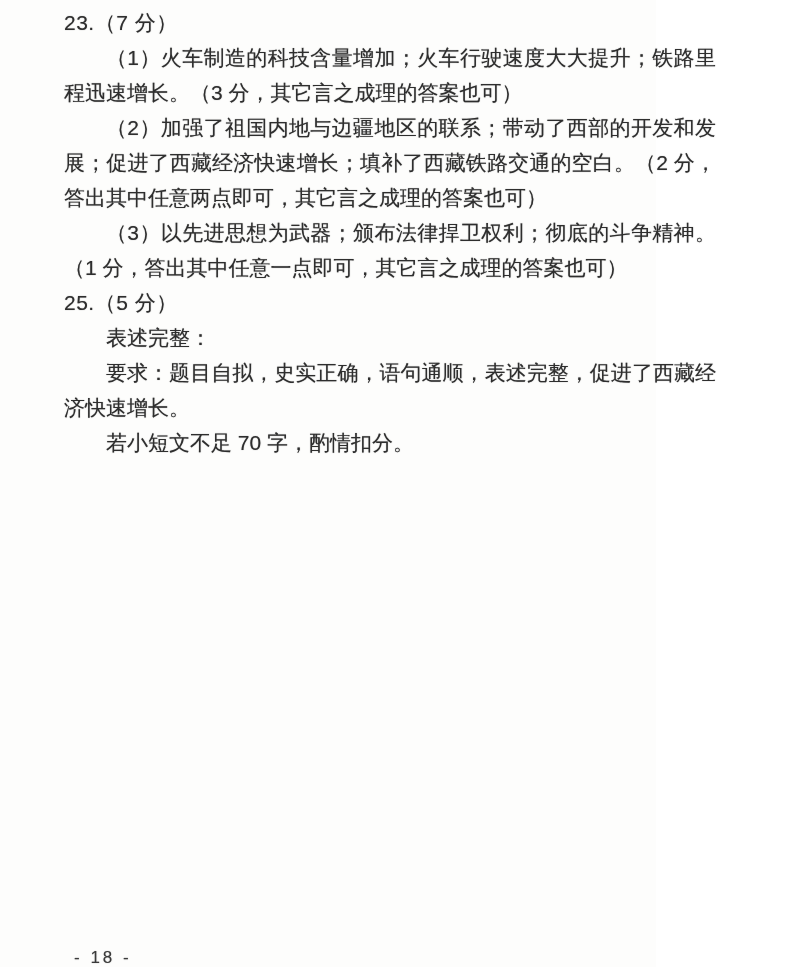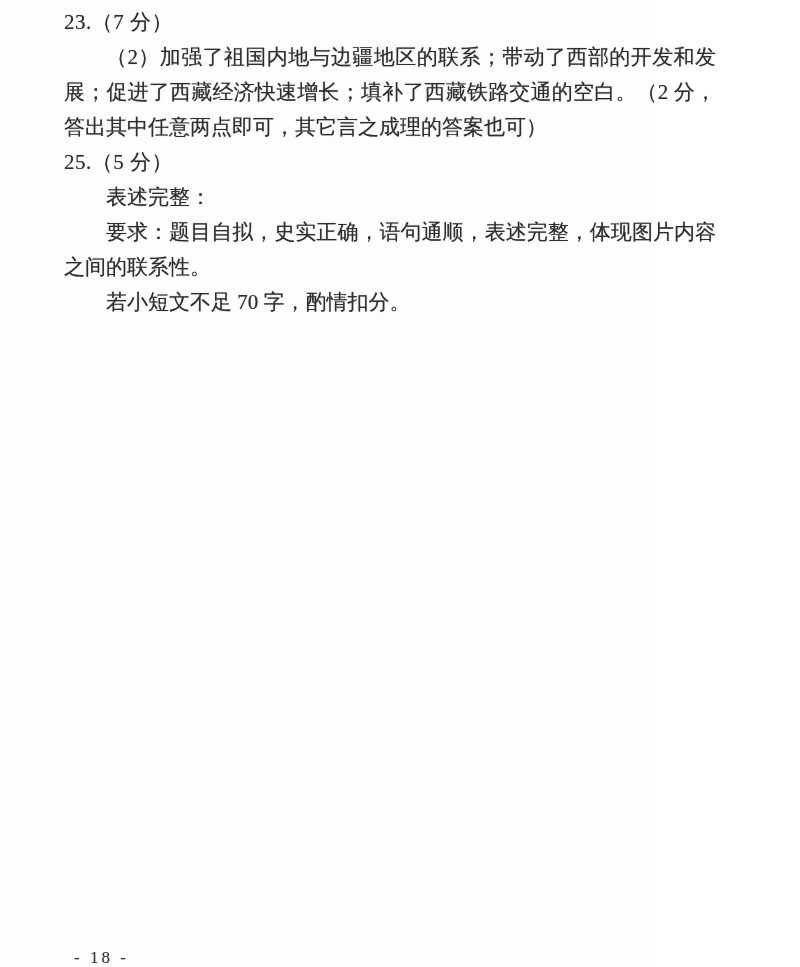--- a/index.html
+++ b/index.html
@@ -10,21 +10,21 @@
     width: 800px;
     height: 967px;
     overflow: hidden;
     background: #ffffff;
   }
   .page {
     position: relative;
     width: 656px;
     height: 967px;
     background: #fdfdfc;
-    font-family: Liberation Serif, serif;
+    font-family: Liberation Sans, sans-serif;
     color: #2e2e2e;
   }
   .doc-body {
     position: absolute;
     left: 64px;
     top: 5px;
     width: 652px;
     font-size: 21px;
     line-height: 35px;
     text-align: justify;
@@ -53,25 +53,27 @@
     text-shadow: 0 0 1px rgba(58,58,58,0.5);
   }
 </style>
 </head>
 <body>
 
 <div class="page">
   <div class="doc-body">
       <section class="section">
         <div class="section-heading">23.（7 分）</div>
+        <p class="para">（1）火车制造的科技含量增加；火车行驶速度大大提升；铁路里程迅速增长。（3 分，其它言之成理的答案也可）</p>
         <p class="para">（2）加强了祖国内地与边疆地区的联系；带动了西部的开发和发展；促进了西藏经济快速增长；填补了西藏铁路交通的空白。（2 分，答出其中任意两点即可，其它言之成理的答案也可）</p>
       </section>
       <section class="section">
+        <p class="para">（3）以先进思想为武器；颁布法律捍卫权利；彻底的斗争精神。（1 分，答出其中任意一点即可，其它言之成理的答案也可）</p>
       </section>
       <section class="section">
         <div class="section-heading">25.（5 分）</div>
         <p class="para">表述完整：</p>
-        <p class="para">要求：题目自拟，史实正确，语句通顺，表述完整，体现图片内容之间的联系性。</p>
+        <p class="para">要求：题目自拟，史实正确，语句通顺，表述完整，促进了西藏经济快速增长。</p>
         <p class="para">若小短文不足 70 字，酌情扣分。</p>
       </section>
     </div>
   <div class="footer-pagenum">- 18 -</div>
 </div>
 
 </body></html>

